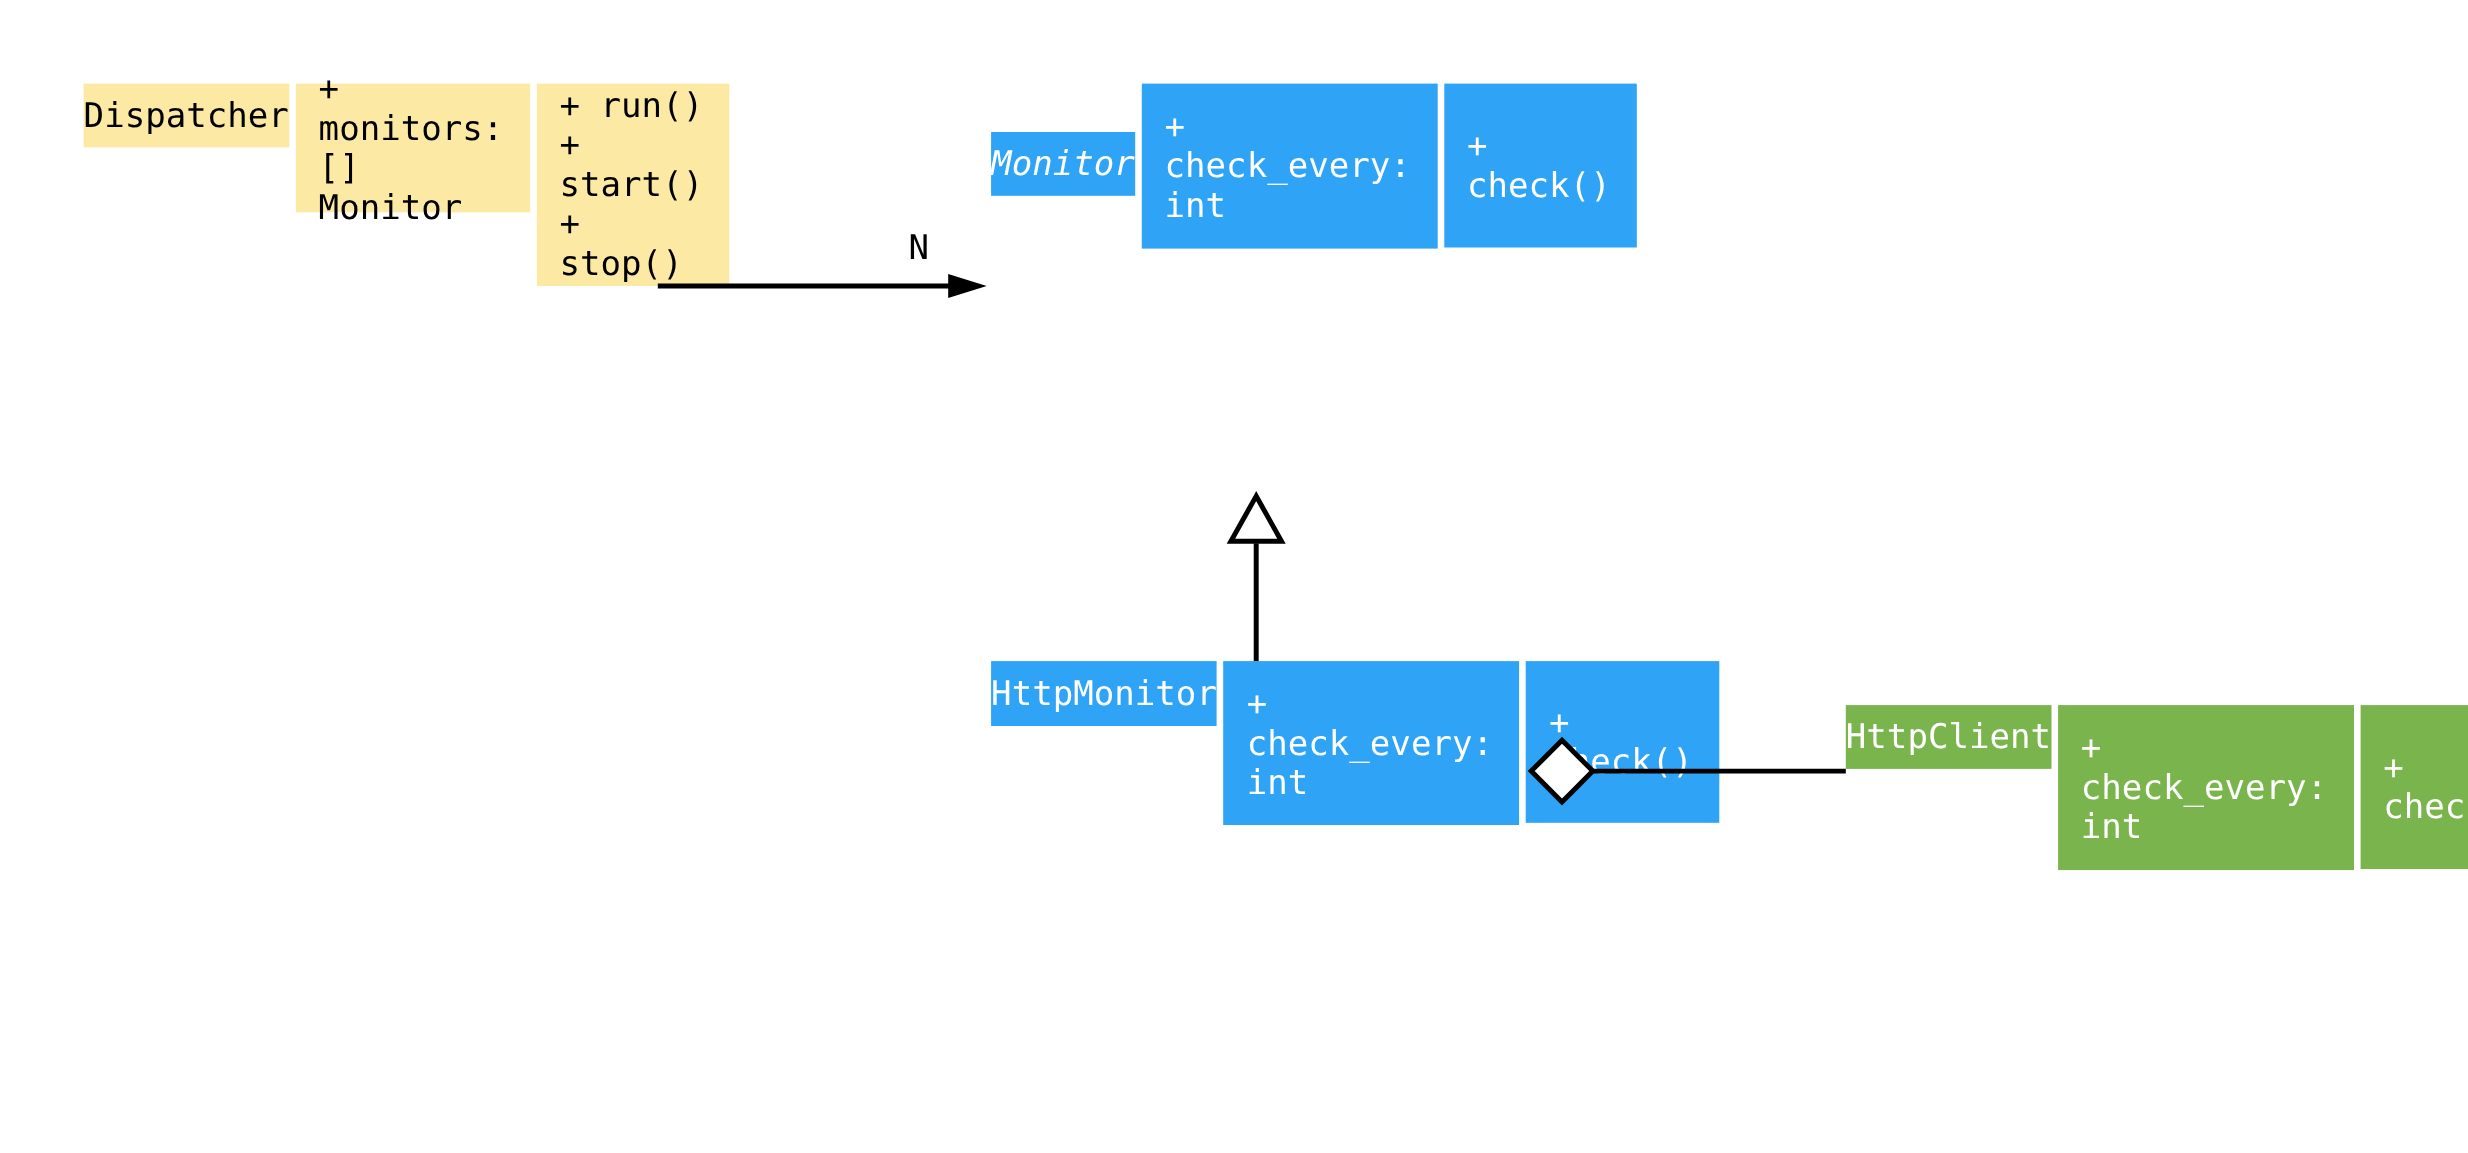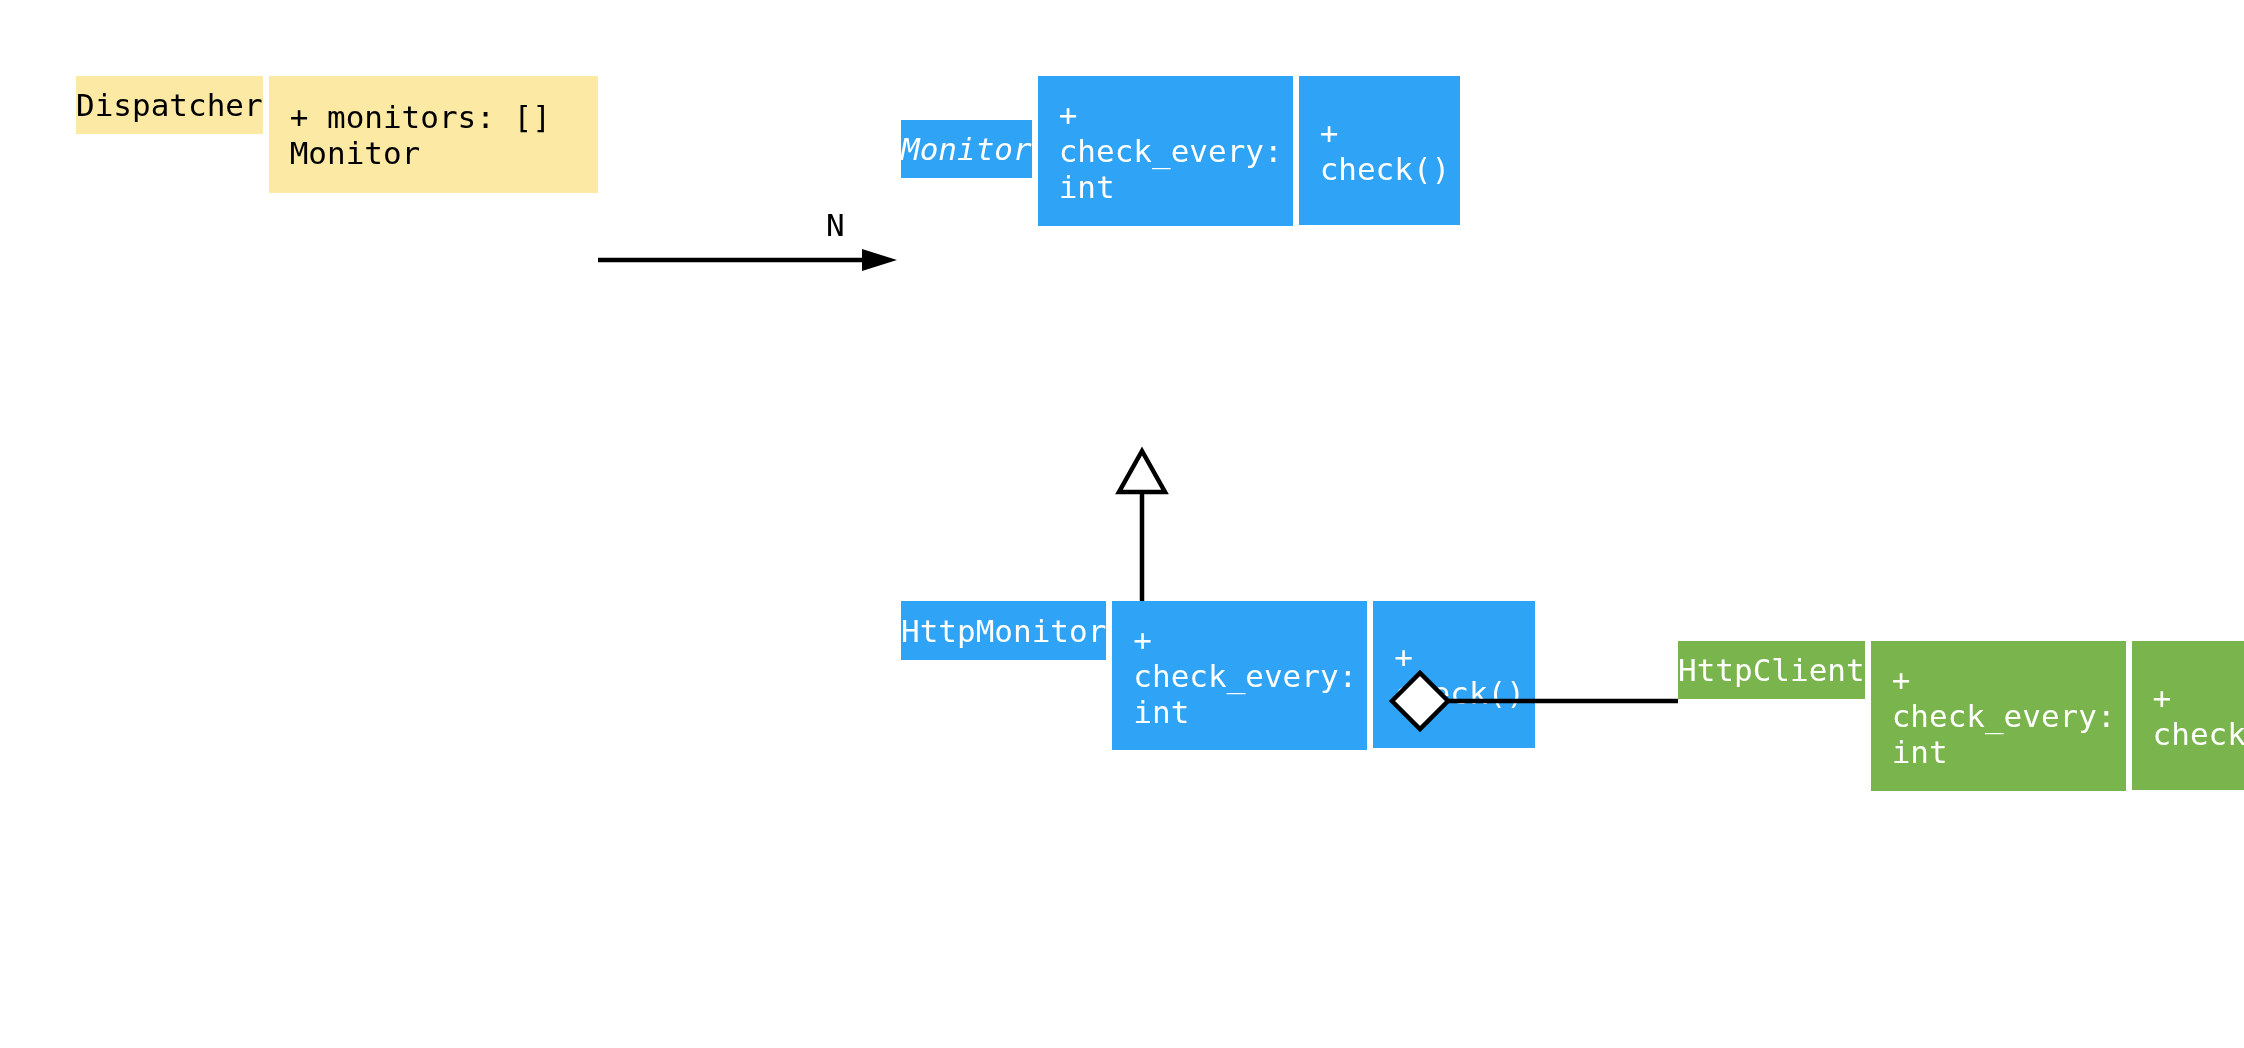--- a/index.html
+++ b/index.html
@@ -13,21 +13,21 @@
     position:absolute;
     display:flex;flex-direction:row;gap:6px;
     background:transparent;
   }
   .uml-class .row{
     display:flex;flex-direction:column;justify-content:center;
     box-sizing:border-box;
     font-size:31px;line-height:36px;
   }
   .uml-class .row.title{align-items:center;text-align:center;}
-  .uml-class .row.members{align-items:flex-start;padding-left:21px;padding-right:10px;}
+  .uml-class .row.members{align-items:flex-start;padding-left:21px;padding-right:24px;}
 
   .theme-yellow .row{background:var(--class-yellow);color:var(--text-dark);}
   .theme-blue   .row{background:var(--class-blue);  color:var(--text-light);}
   .theme-green  .row{background:var(--class-green); color:var(--text-light);}
 
   .abstract-title{font-style:italic;margin-top:44px;}
 
   .connector-layer{position:absolute;left:0;top:0;pointer-events:none;}
   .connector-line{stroke:var(--connector-black);stroke-width:4.5px;}
   .connector-solid-head{fill:var(--connector-black);stroke:none;}
@@ -40,20 +40,25 @@
 </style>
 </head>
 <body>
 
 <div class="canvas">
 
   <div class="uml-class theme-yellow" style="left:76px;top:76px;width:522px;">
     <div class="row title" style="height:58px">Dispatcher</div>
     <div class="row members" style="height:117px">
       <div>+ monitors: [] Monitor</div>
+    </div>
+    <div class="row members" style="height:184px">
+      <div>+ run()</div>
+      <div>+ start()</div>
+      <div>+ stop()</div>
     </div>
   </div>
 
   <div class="uml-class theme-blue" style="left:901px;top:76px;width:484px;">
     <div class="row title abstract-title" style="height:58px">Monitor</div>
     <div class="row members" style="height:150px">
       <div>+ check_every: int</div>
     </div>
     <div class="row members" style="height:149px">
       <div>+ check()</div>

